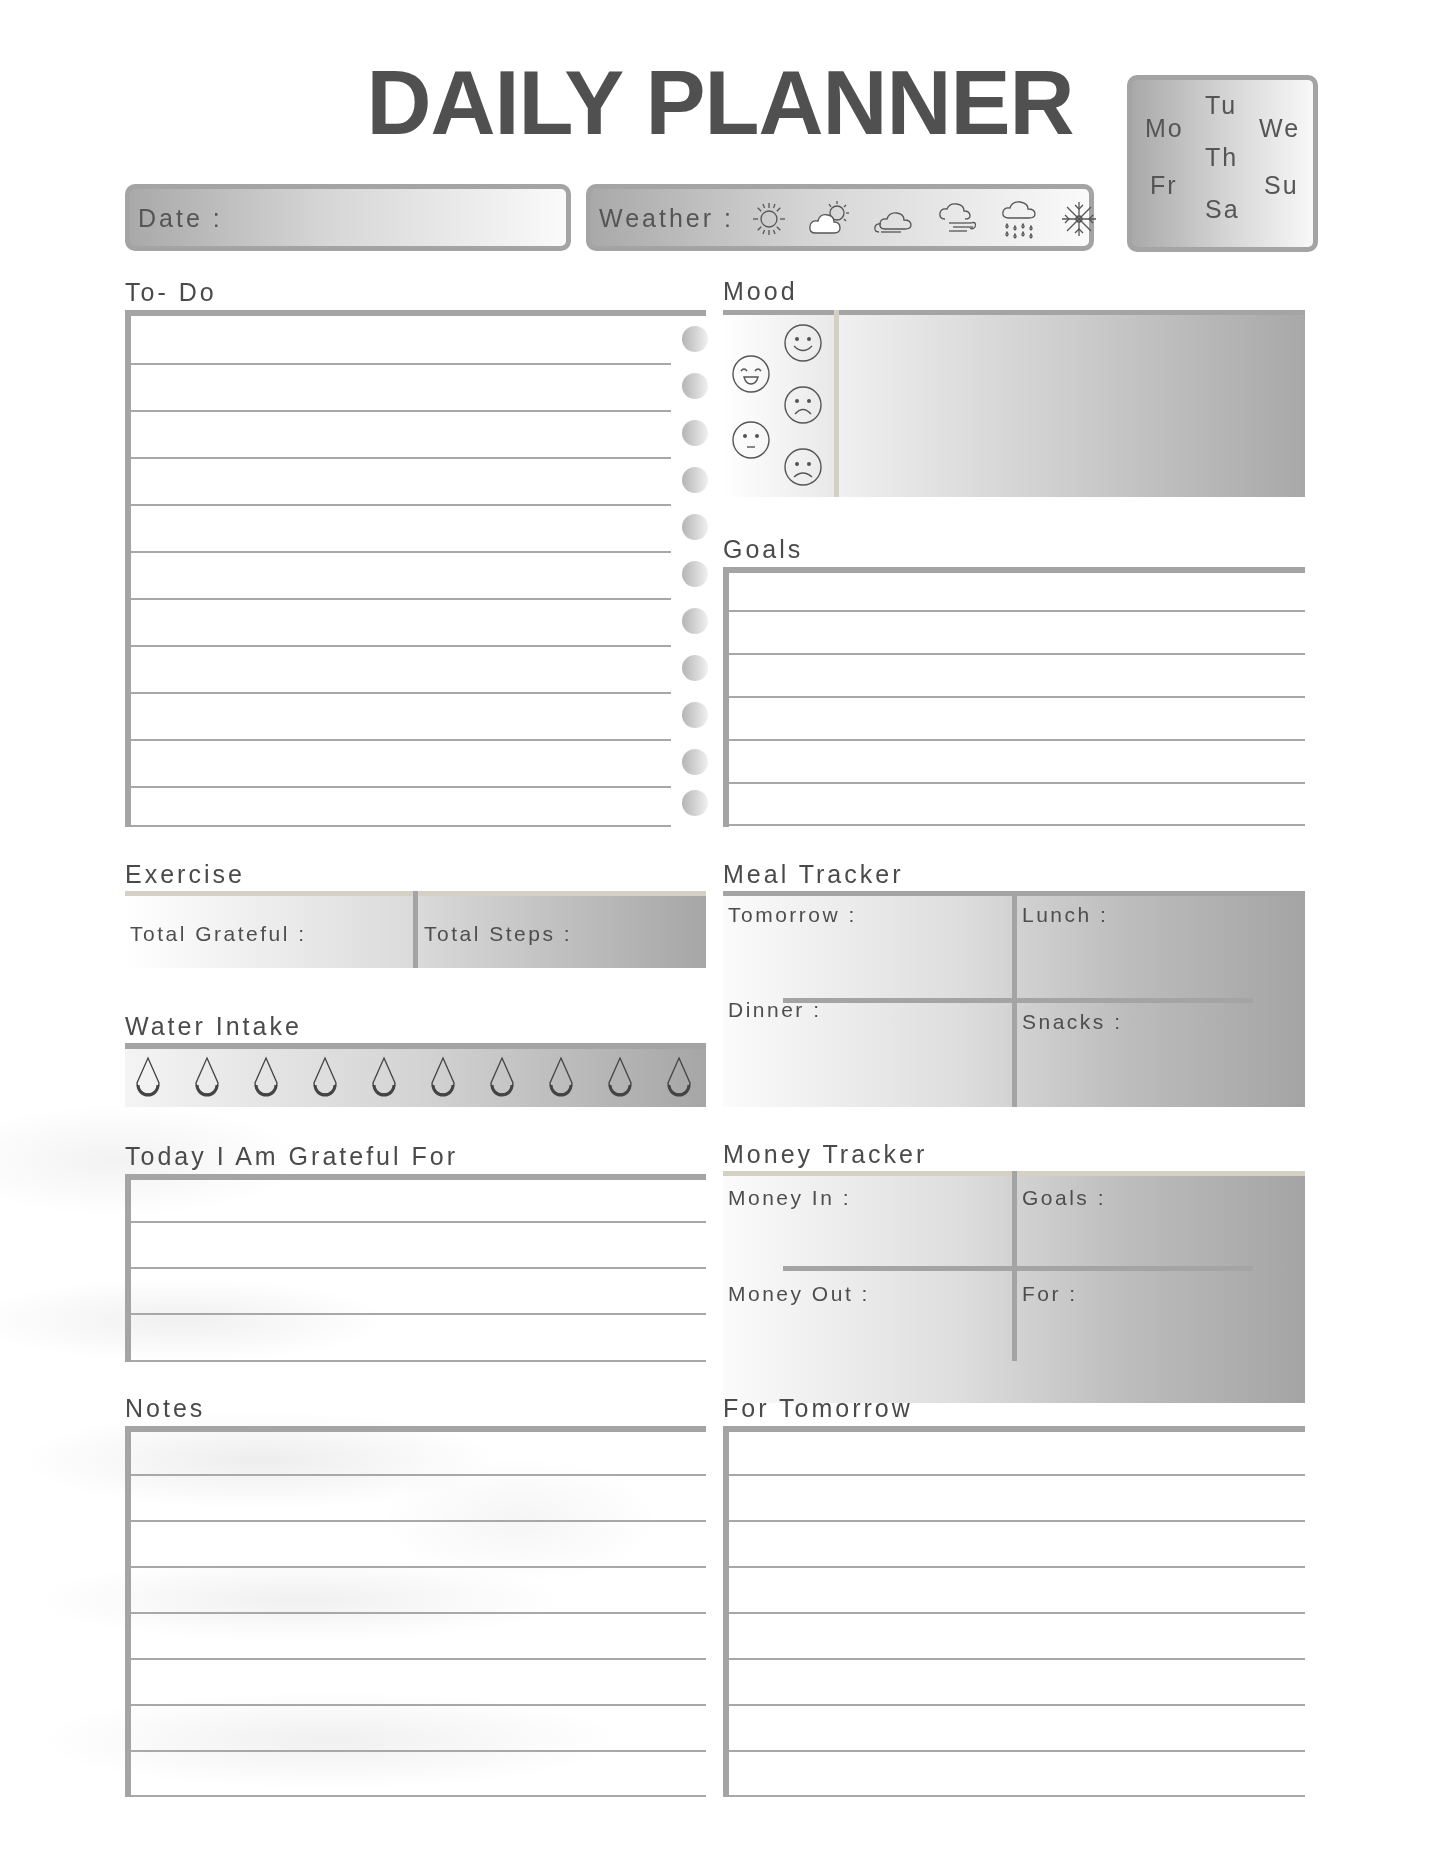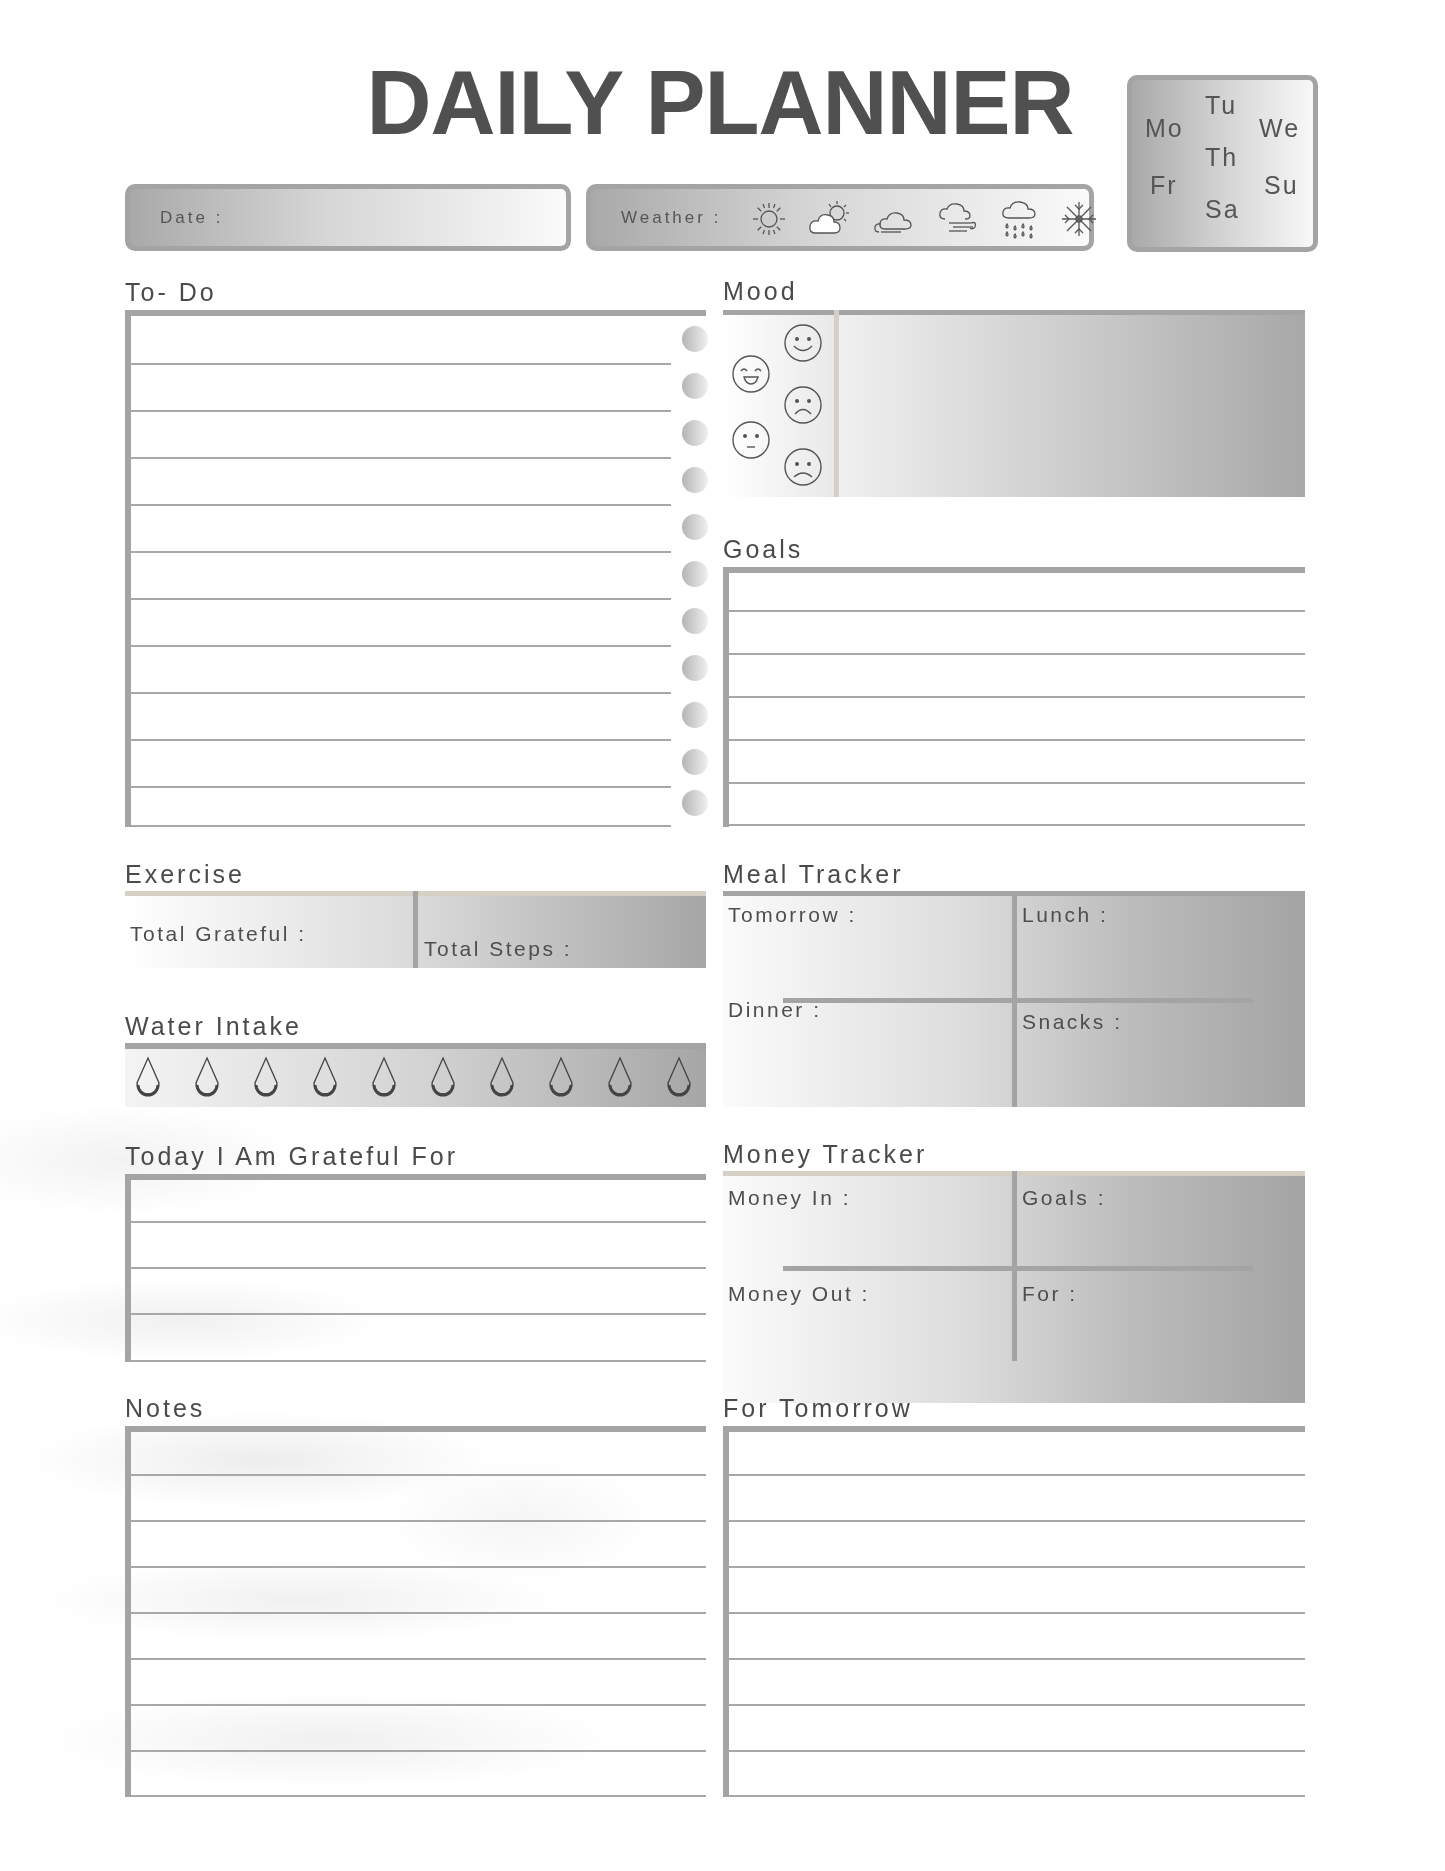--- a/index.html
+++ b/index.html
@@ -23,22 +23,22 @@
     position: absolute; left: 360px; top: 58px; width: 720px; text-align: center;
     font-family: "Liberation Sans", sans-serif; font-weight: bold; font-size: 90px;
     color: #505050; letter-spacing: -1px; line-height: 1;
   }
 
   .pill {
     position: absolute; border: 5px solid #a4a4a4; border-radius: 10px;
     background: linear-gradient(90deg, #a9a9a9 0%, #d6d6d6 45%, #fafafa 100%);
   }
   .pill-label {
-    position: absolute; left: 30px; top: 50%; transform: translateY(-50%);
-    font-size: 17px; letter-spacing: 3px; color: #555;
+    position: absolute; left: 8px; top: 50%; transform: translateY(-50%);
+    font-size: 25px; letter-spacing: 3px; color: #555;
   }
 
   .day-box {
     position: absolute; left: 1127px; top: 75px; width: 191px; height: 177px;
     border: 5px solid #a4a4a4; border-radius: 10px;
     background: linear-gradient(90deg, #a9a9a9 0%, #d3d3d3 50%, #f8f8f8 100%);
   }
   .day { position: absolute; font-size: 25px; letter-spacing: 2px; color: #555; }
 
   .section-label {
@@ -241,21 +241,21 @@
   <div class="row" style="top:123px; width:576px;"></div>
   <div class="row" style="top:166px; width:576px;"></div>
   <div class="row" style="top:209px; width:576px;"></div>
   <div class="row" style="top:251px; width:576px;"></div>
 </div>
 
 <span class="section-label" style="left:125px; top:862px;">Exercise</span>
 <div class="abs" style="left:125px; top:891px; width:581px; height:77px; border-top:5px solid #d6cfc4; background:linear-gradient(90deg,#ffffff 0%,#dadada 50%,#a6a6a6 100%);">
   <div class="abs" style="left:288px; top:-5px; width:5px; height:77px; background:#a4a4a4;"></div>
   <span class="cell-label" style="left:5px; top:26px;">Total Grateful :</span>
-  <span class="cell-label" style="left:299px; top:26px;margin-top:15px;">Total Steps :</span>
+  <span class="cell-label" style="left:299px; top:26px;">Total Steps :</span>
 </div>
 
 <span class="section-label" style="left:125px; top:1014px;">Water Intake</span>
 <div class="abs" style="left:125px; top:1043px; width:581px; height:64px; border-top:6px solid #a4a4a4; background:linear-gradient(90deg,#f4f4f4 0%,#d4d4d4 50%,#a6a6a6 100%);">
   <div class="abs" style="left:8px; top:6px; display:flex; gap:29px;">
     <span class="icon">
         <svg width="30" height="42" viewBox="0 0 30 42" fill="none" stroke="#444" stroke-width="1.3">
           <path d="M15 3 L26 28 A11 11 0 0 1 4 28 Z"></path>
           <path d="M5 30 A10 10 0 0 0 25 30" stroke-width="3"></path>
         </svg>

